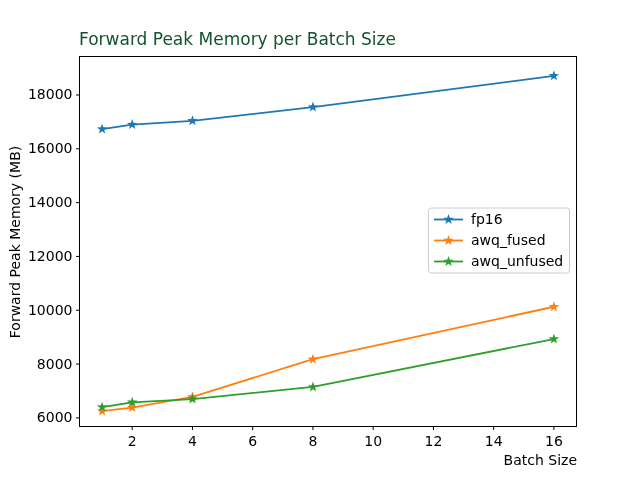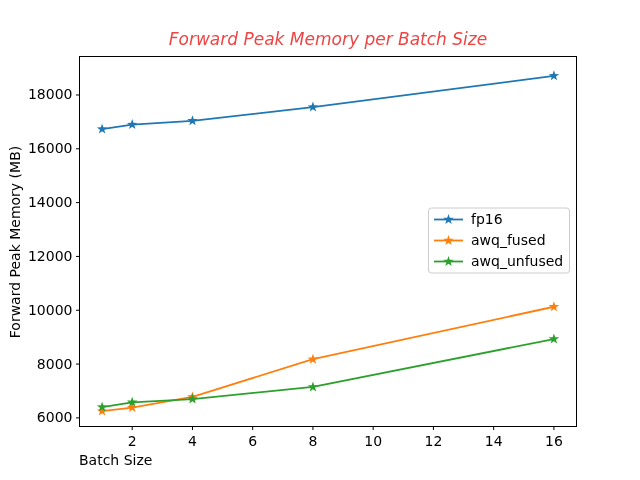--- a/index.html
+++ b/index.html
@@ -6,29 +6,28 @@
   .figure{
     position:relative;
     width:640px;height:480px;
     background:#ffffff;
     font-family:"DejaVu Sans","Liberation Sans",sans-serif;
     overflow:hidden;
   }
   .chart-title{
     position:absolute;
     left:79px;top:29px;width:498px;
-    text-align:center;
-    font-size:17px;color:#ef4444;
+    text-align:left;
+    font-size:17px;color:#14532d;
     white-space:nowrap;
-    font-style:italic;
   }
   .x-label{
     position:absolute;
     left:79px;top:452px;width:498px;
-    text-align:left;
+    text-align:right;
     font-size:14px;color:#000;
   }
   .y-label{
     position:absolute;
     left:15px;top:242px;
     transform:translate(-50%,-50%) rotate(-90deg);
     font-size:14px;color:#000;
     white-space:nowrap;
   }
   svg.plot{position:absolute;left:0;top:0;}

